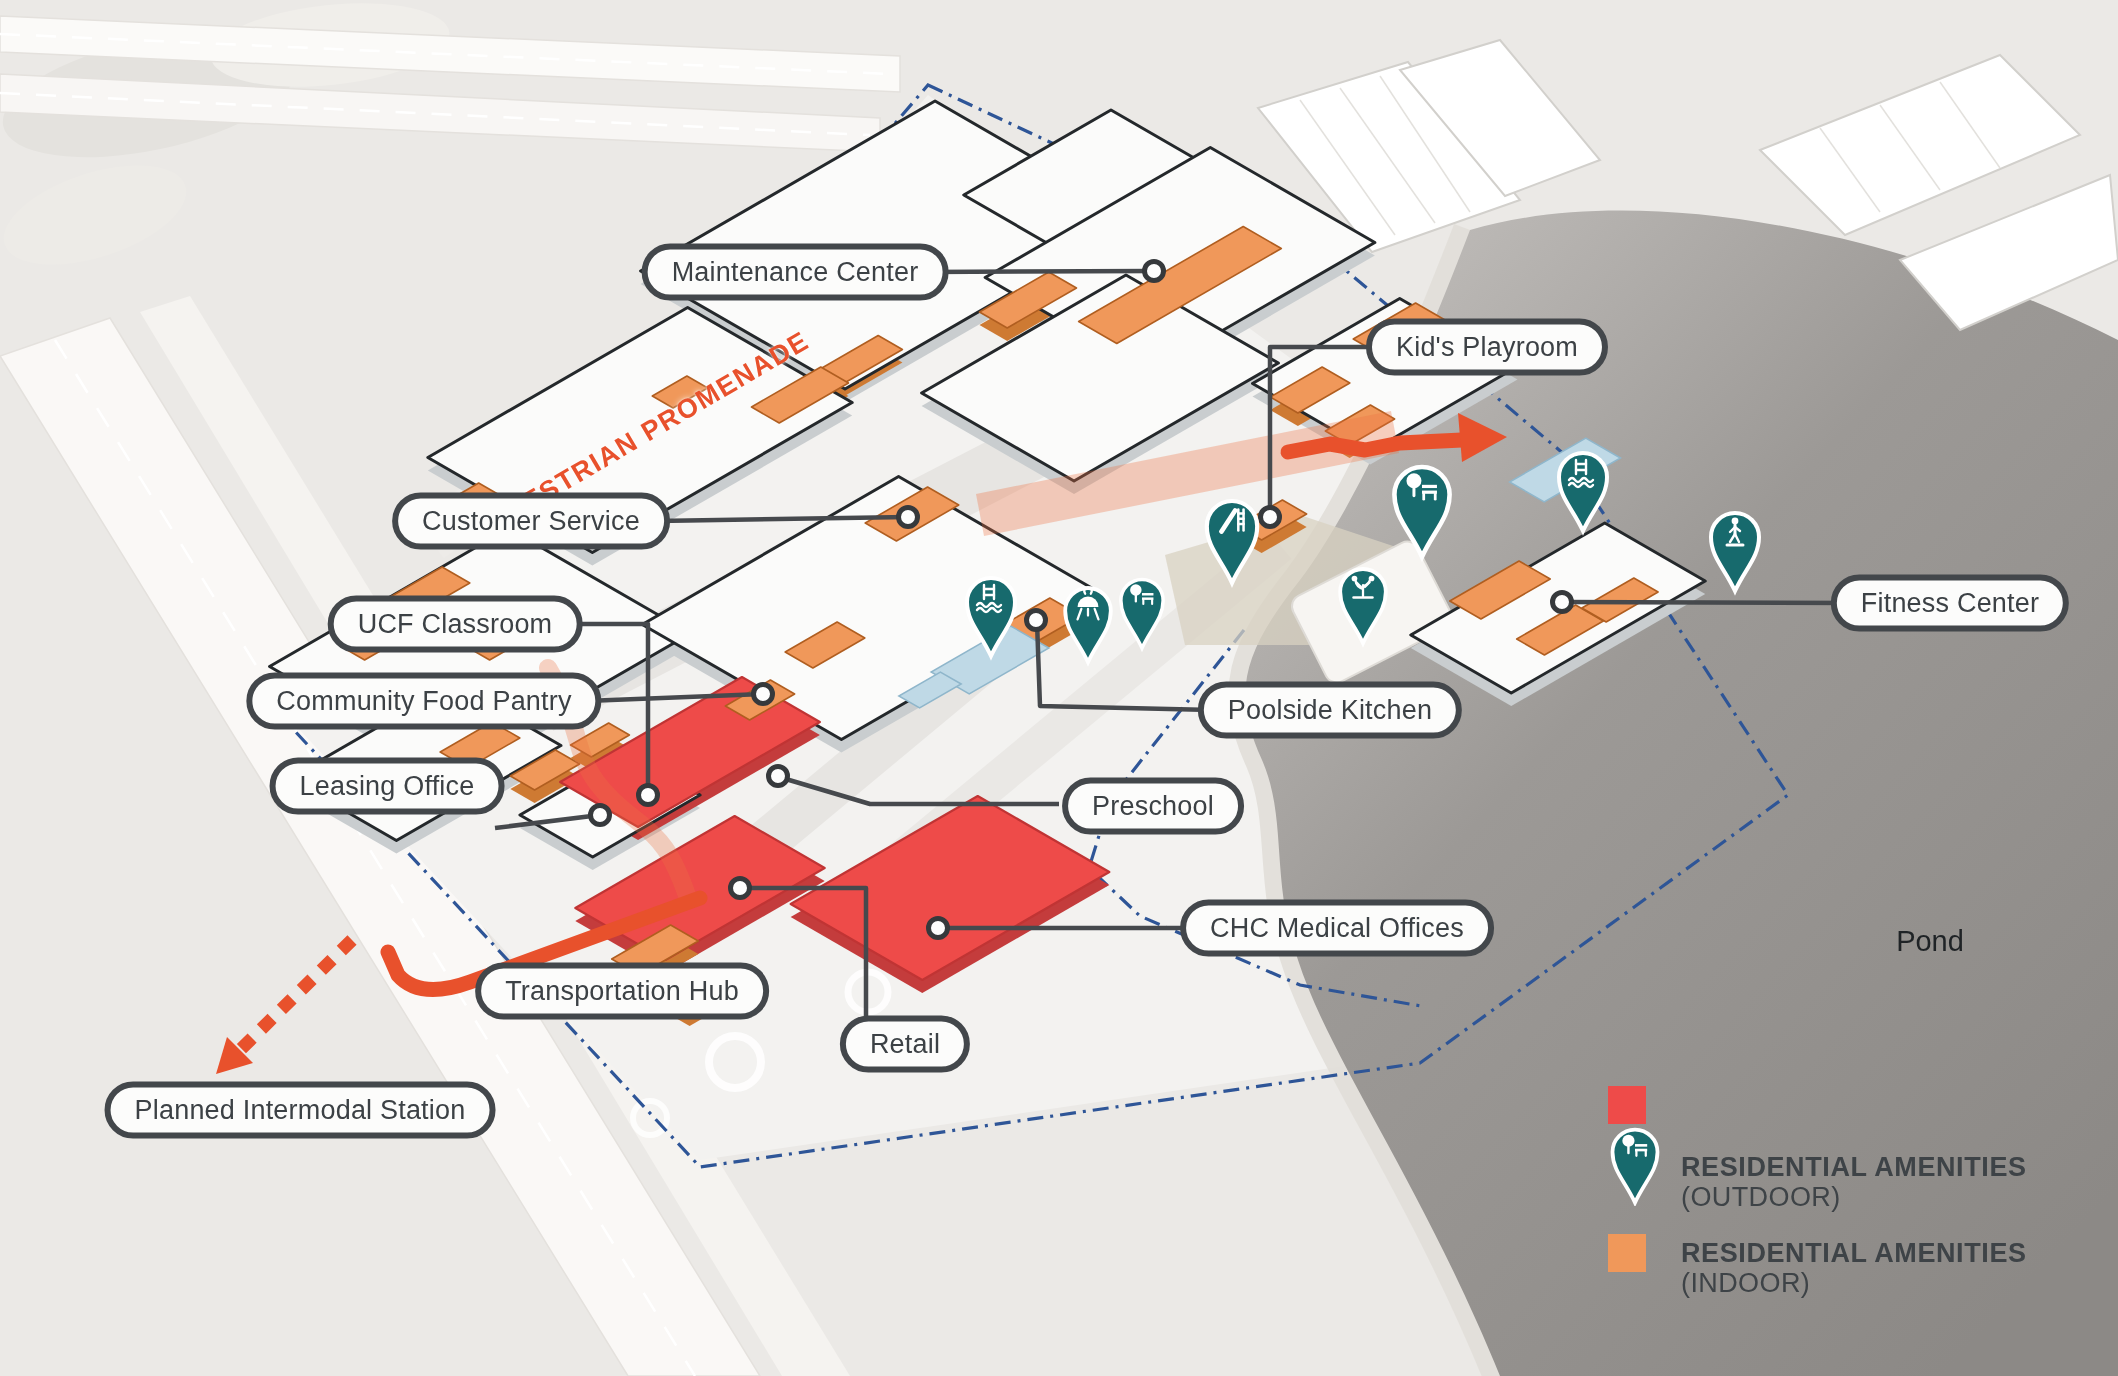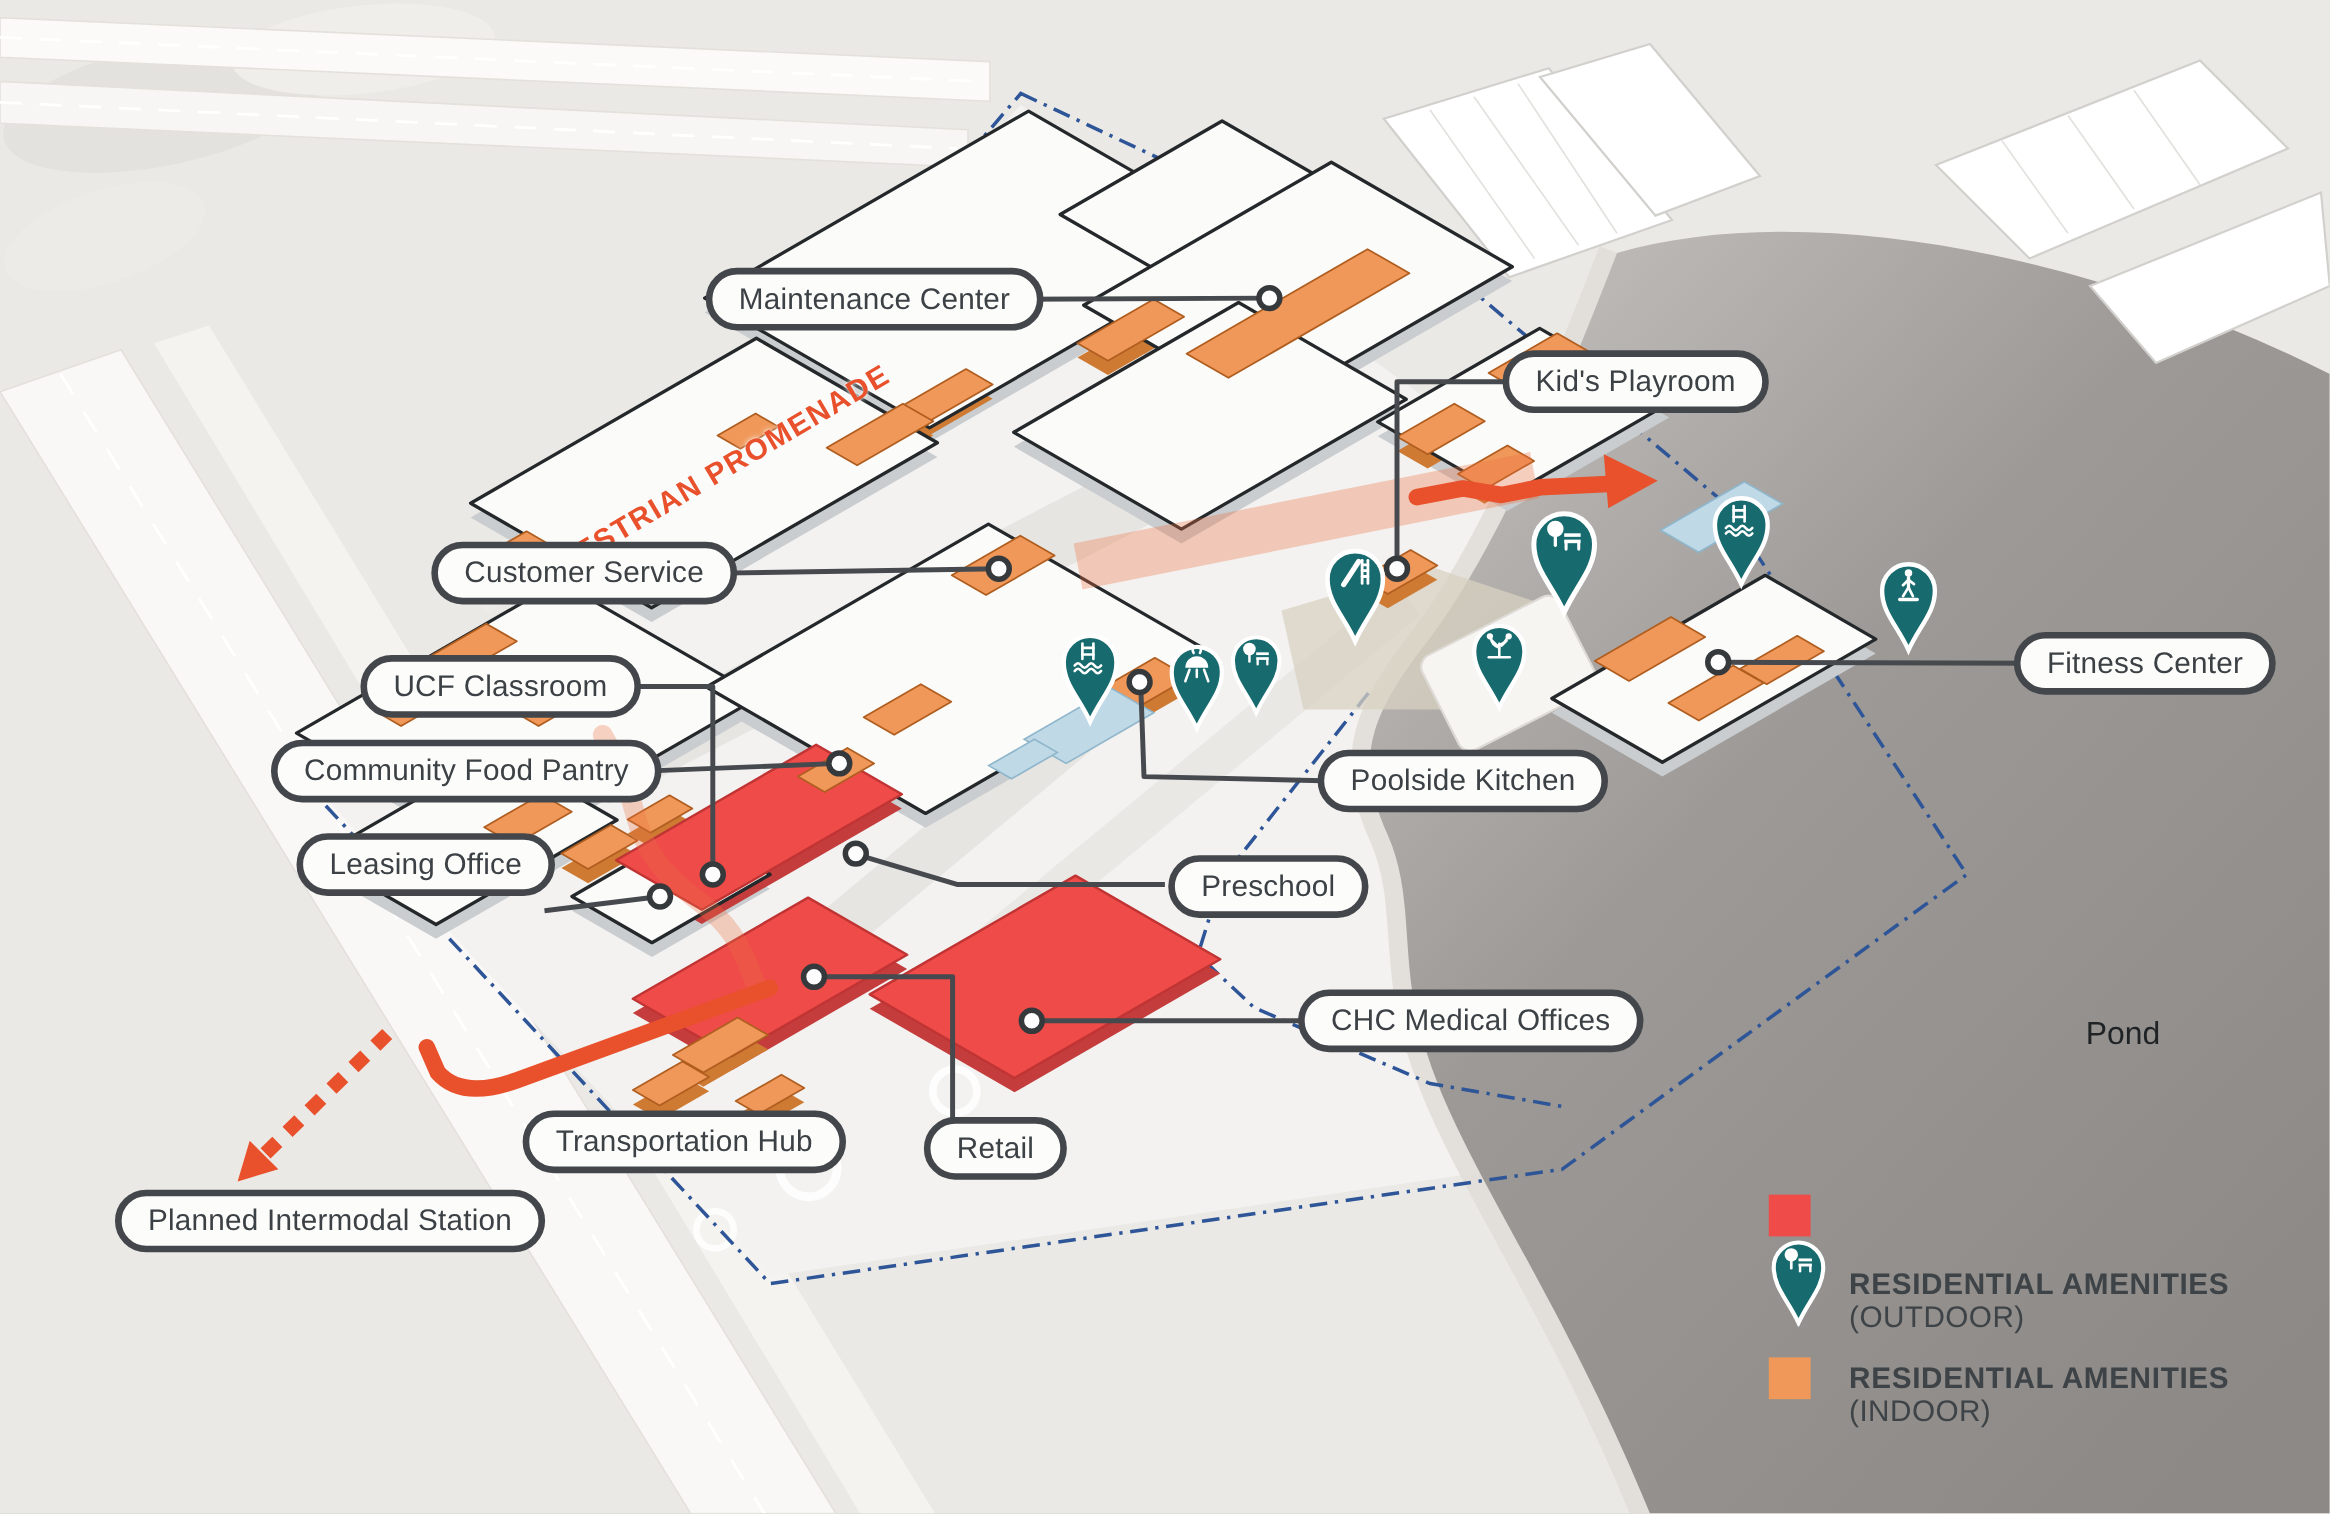--- a/index.html
+++ b/index.html
@@ -335,21 +335,21 @@
   <div id="callouts">
       <div class="callout" style="left: 795px; top: 272px;">Maintenance Center</div>
       <div class="callout" style="left: 1487px; top: 347px;">Kid's Playroom</div>
       <div class="callout" style="left: 531px; top: 521px;">Customer Service</div>
       <div class="callout" style="left: 455px; top: 624px; text-align: right;">UCF Classroom</div>
       <div class="callout" style="left: 424px; top: 701px; text-align: right;">Community Food Pantry</div>
       <div class="callout" style="left: 387px; top: 786px; text-align: right;">Leasing Office</div>
       <div class="callout" style="left: 1330px; top: 710px; text-align: right;">Poolside Kitchen</div>
       <div class="callout" style="left: 1153px; top: 806px;">Preschool</div>
       <div class="callout" style="left: 1337px; top: 928px;">CHC Medical Offices</div>
-      <div class="callout" style="left: 622px; top: 991px; margin-top: 47px;">Transportation Hub</div>
+      <div class="callout" style="left: 622px; top: 991px;">Transportation Hub</div>
       <div class="callout" style="left: 905px; top: 1044px;">Retail</div>
       <div class="callout" style="left: 300px; top: 1110px;">Planned Intermodal Station</div>
       <div class="callout" style="left: 1950px; top: 603px;">Fitness Center</div>
     </div>
 
   <div id="legend">
     <div id="legend-swatch-red" class="legend-swatch" style="background: rgb(238, 75, 73);"></div>
     <svg id="legend-pin-svg" width="58" height="82" viewBox="-29 -29 58 98">
         <g transform="translate(0,0) scale(1.12)">
           <path d="M 0 58 C -10 36 -24 24 -24 4 A 24 24 0 1 1 24 4 C 24 24 10 36 0 58 Z" fill="#176A6D" stroke="#FFFFFF" stroke-width="4"></path>

